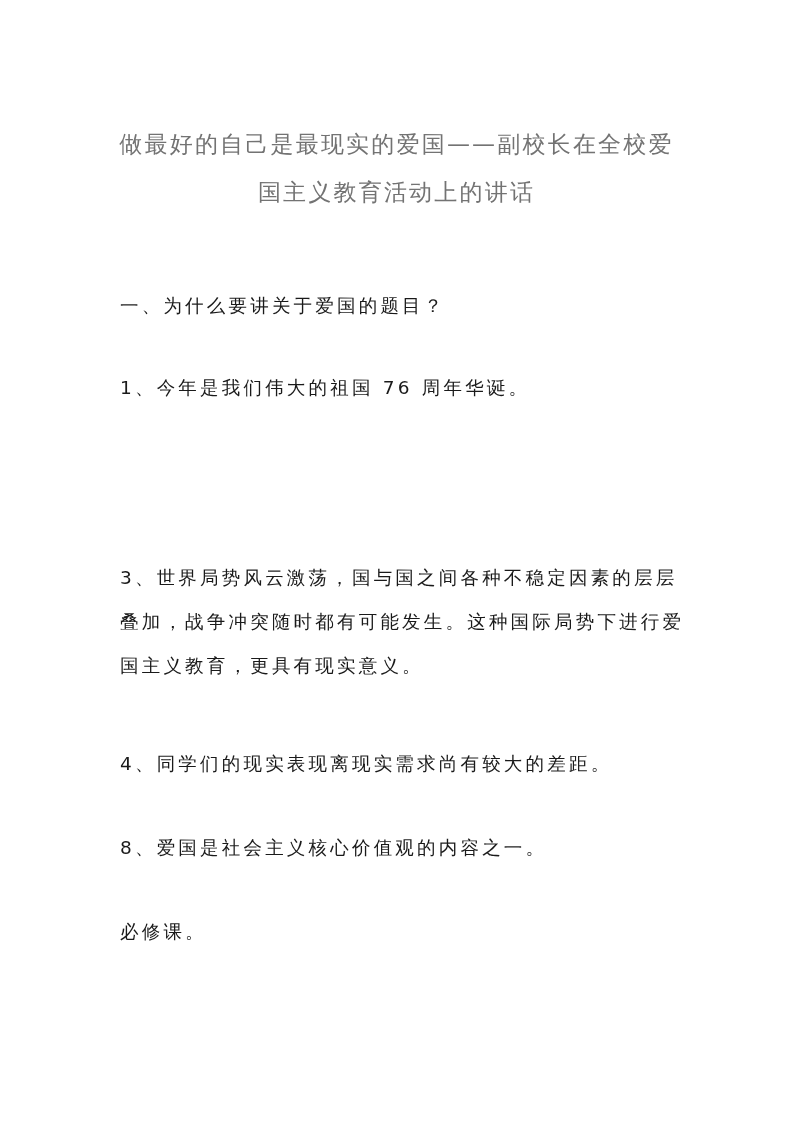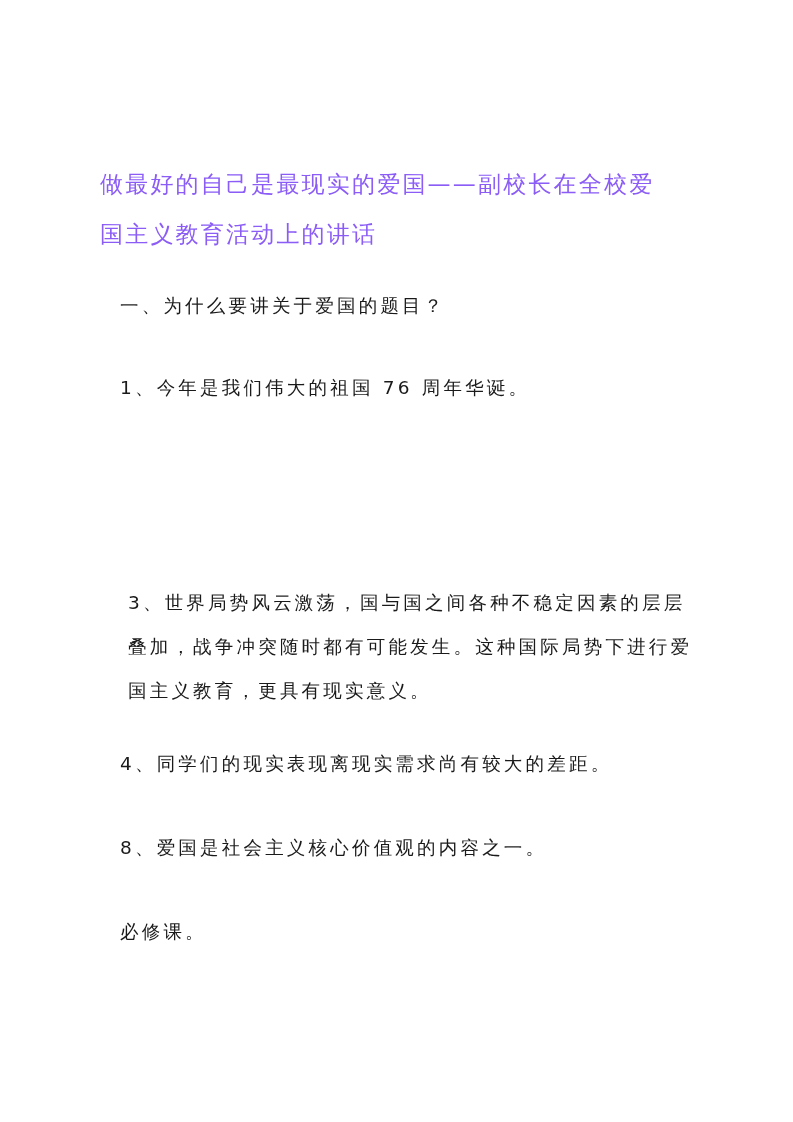--- a/index.html
+++ b/index.html
@@ -19,29 +19,29 @@
       position: absolute;
       left: 0; top: 0;
       width: 793px;
       height: 1122px;
       background: #ffffff;
     }
     .title {
       position: absolute;
       left: 100px;
       width: 593px;
+      text-align: center;
       font-size: 23px;
       letter-spacing: 2.2px;
       line-height: 30px;
       white-space: nowrap;
-      color: #8b5cf6;
-      margin-top: 40px;
+      color: #737373;
     }
     .title.l1 { top: 129px; }
-    .title.l2 { top: 179px; }
+    .title.l2 { top: 179px; font-family: Liberation Mono, monospace; }
     .para {
       position: absolute;
       left: 120px;
       width: 560px;
       font-size: 18.5px;
       letter-spacing: 3.2px;
       line-height: 44px;
       color: #1a1a1a;
     }
     .line {
@@ -60,21 +60,21 @@
 
   <div class="para" style="top:284px;">
     <span class="line">一、为什么要讲关于爱国的题目？</span>
   </div>
 
   <div class="para" style="top:366px;">
     <span class="line">1、今年是我们伟大的祖国 76 周年华诞。</span>
   </div>
 
 
-  <div class="para" style="top:581px;margin-left:8px;">
+  <div class="para" style="top:556px;">
     <span class="line">3、世界局势风云激荡，国与国之间各种不稳定因素的层层</span>
     <span class="line">叠加，战争冲突随时都有可能发生。这种国际局势下进行爱</span>
     <span class="line">国主义教育，更具有现实意义。</span>
   </div>
 
   <div class="para" style="top:742px;">
     <span class="line">4、同学们的现实表现离现实需求尚有较大的差距。</span>
   </div>
 
   <div class="para" style="top:826px;">

